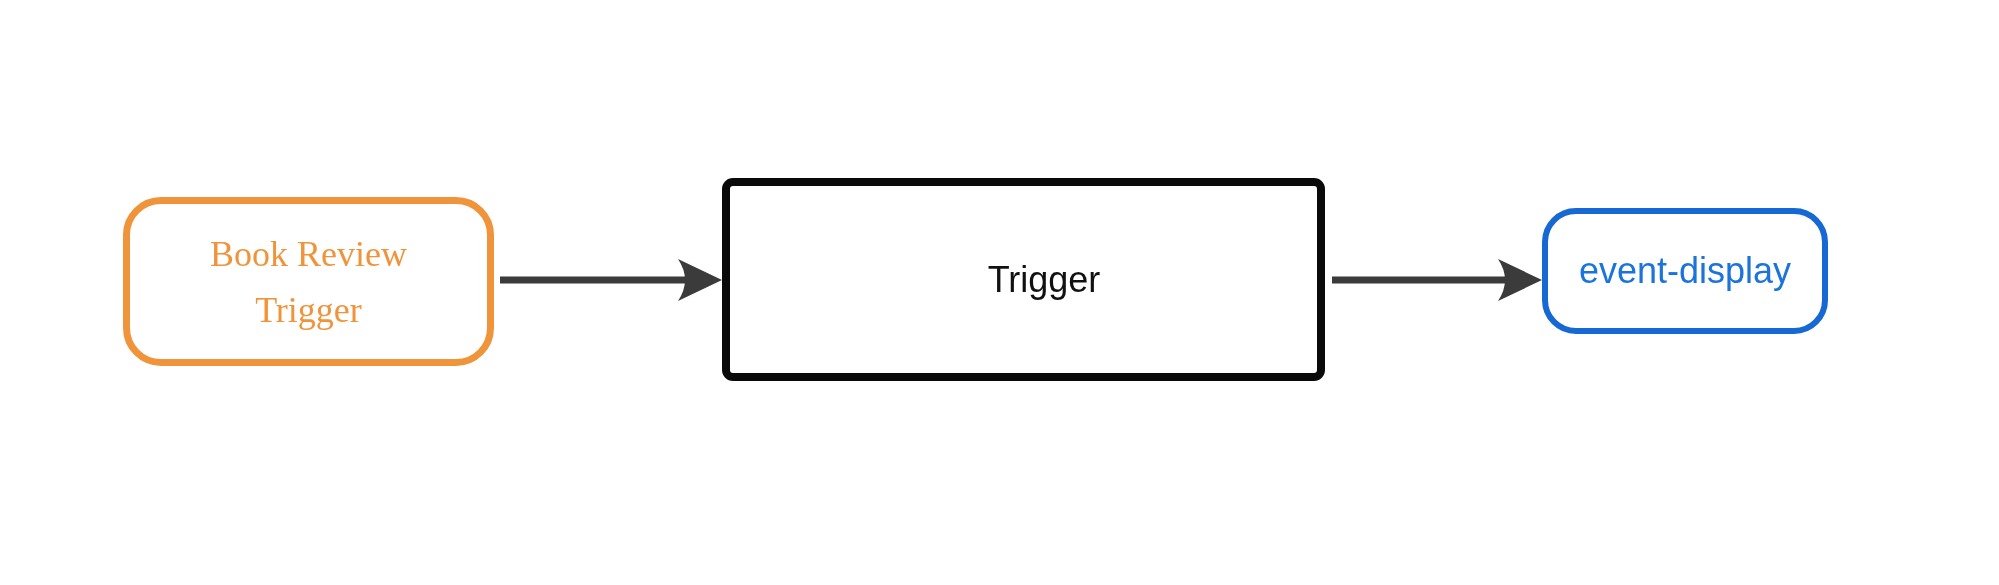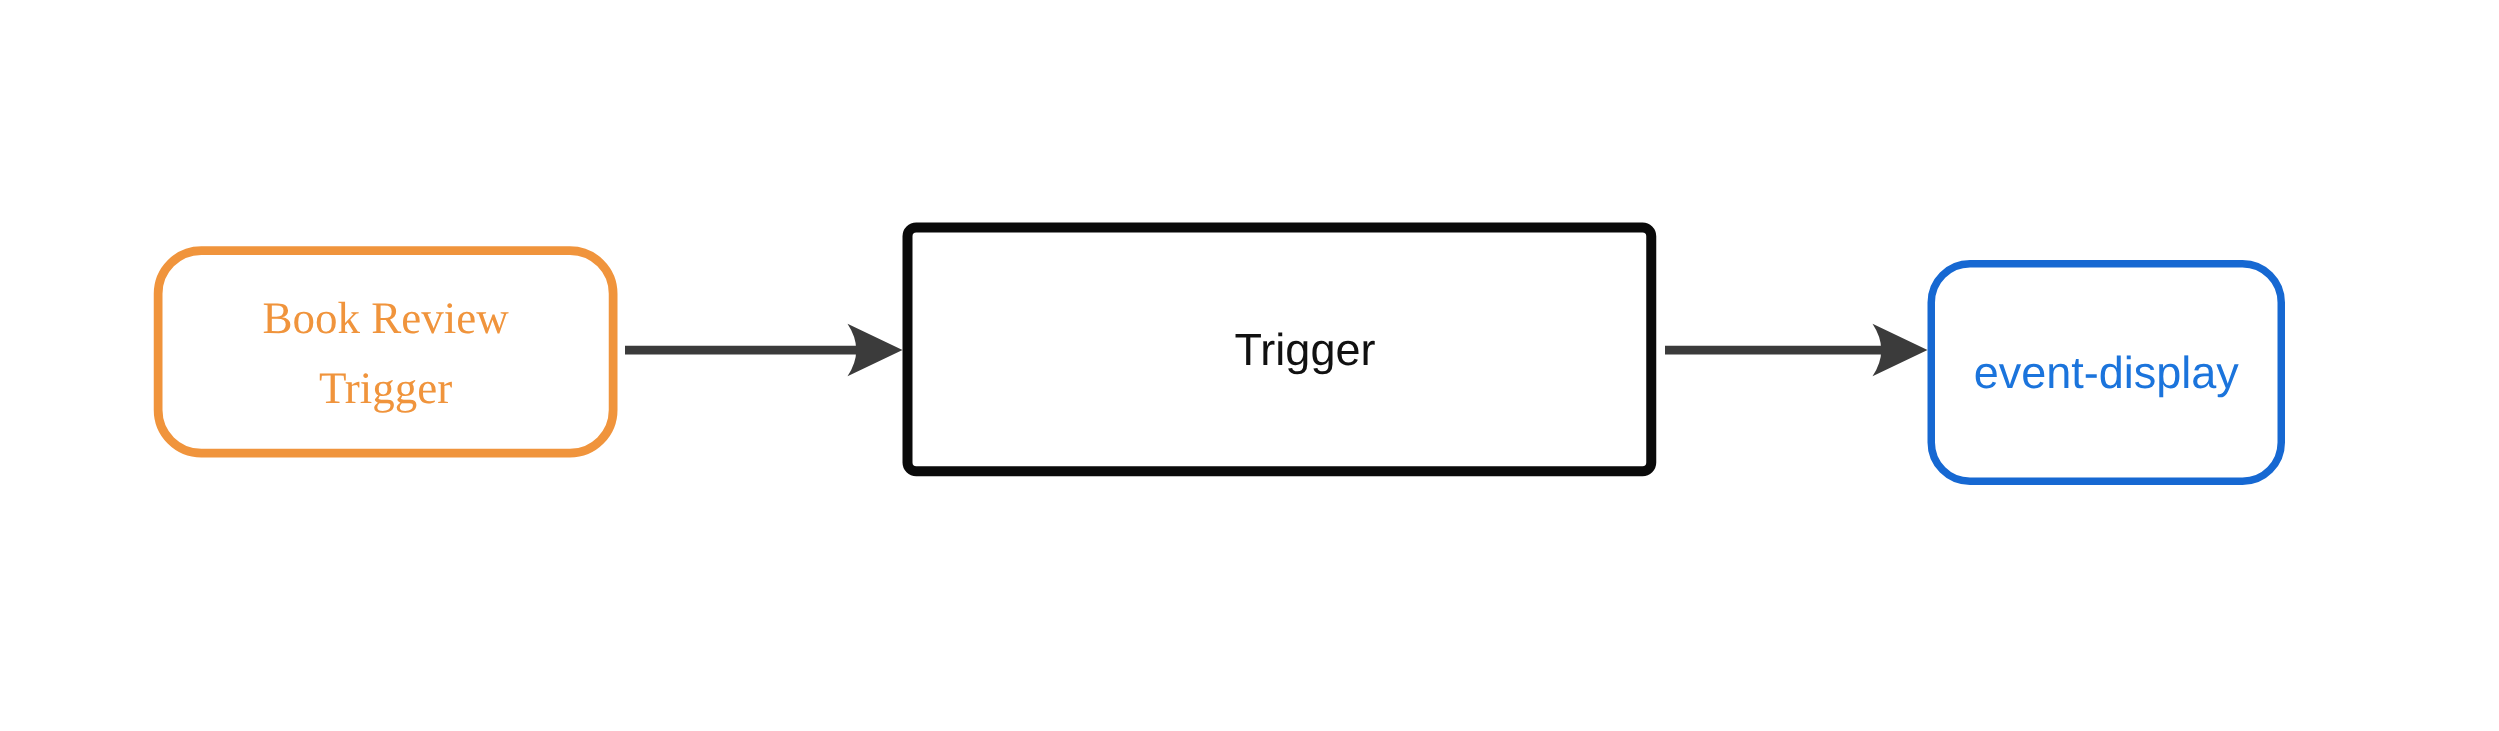--- a/index.html
+++ b/index.html
@@ -48,21 +48,21 @@
     width: 603px;
     height: 203px;
     border-width: 8px;
     border-radius: 11px;
     padding-left: 41px;
   }
   .node-event-display {
     left: 1542px;
     top: 208px;
     width: 286px;
-    height: 180px;
+    height: 126px;
     border-width: 6px;
     border-radius: 34px;
   }
   .edge {
     position: absolute;
     overflow: visible;
   }
   .edge-1 { left: 495px;  top: 255px; }
   .edge-2 { left: 1327px; top: 255px; }
 </style>

